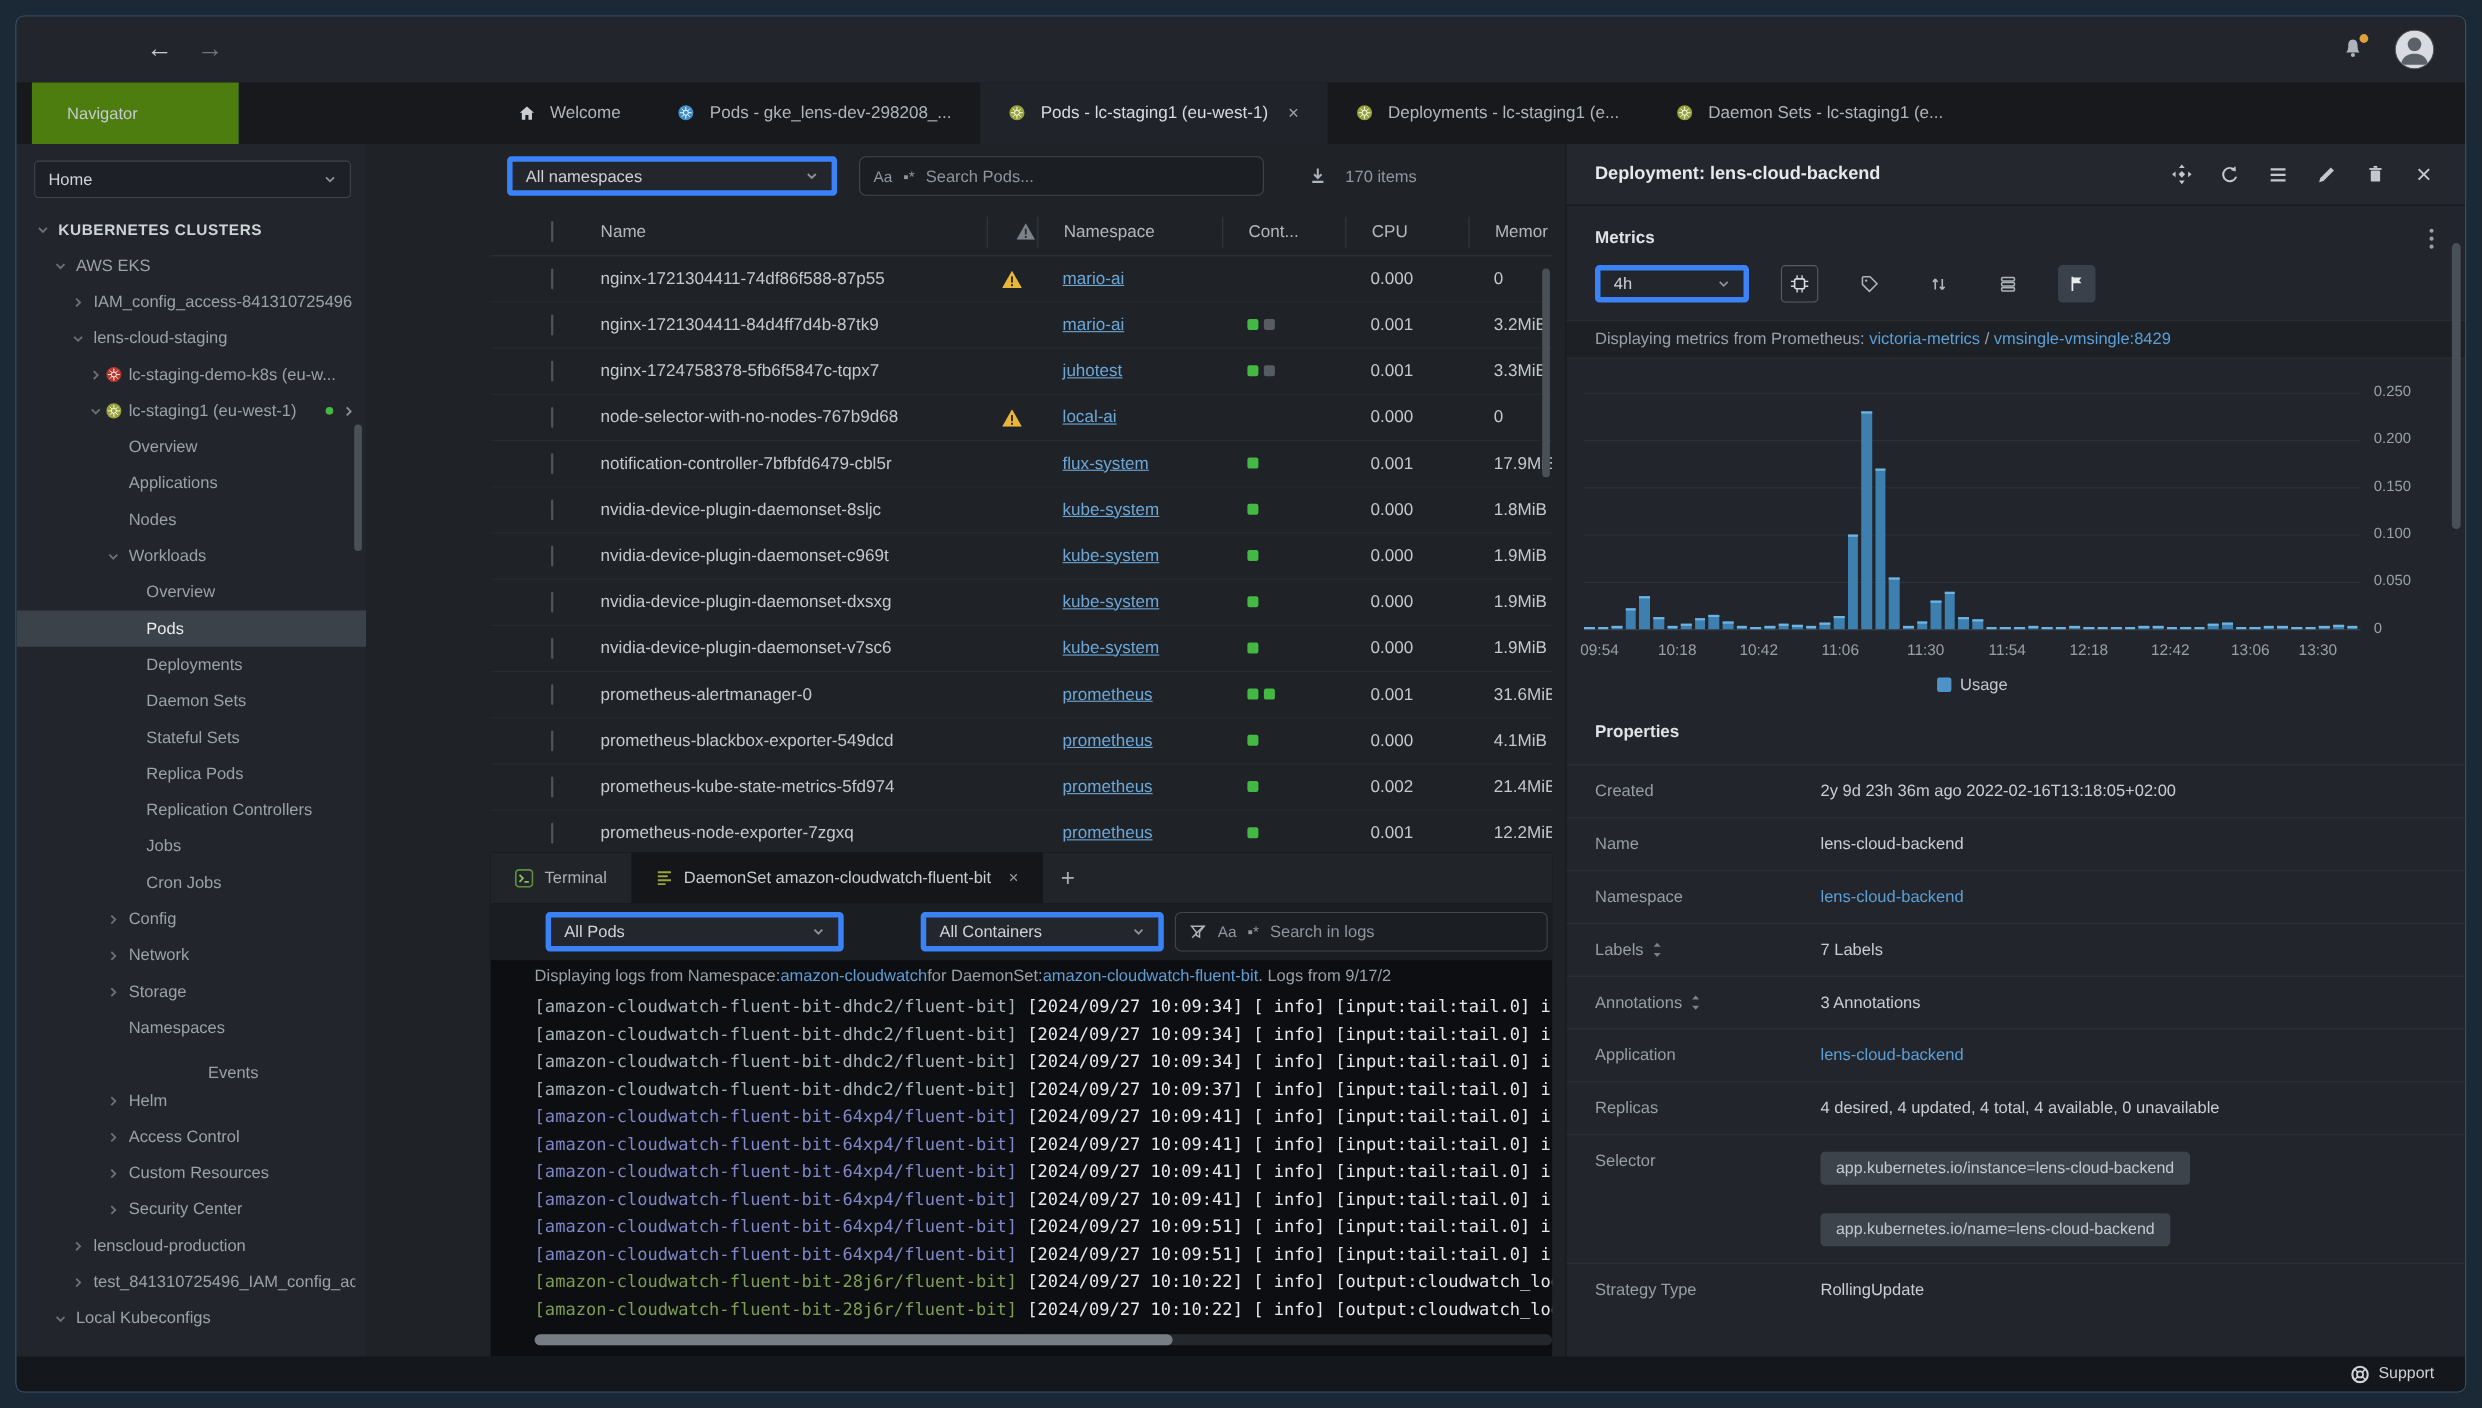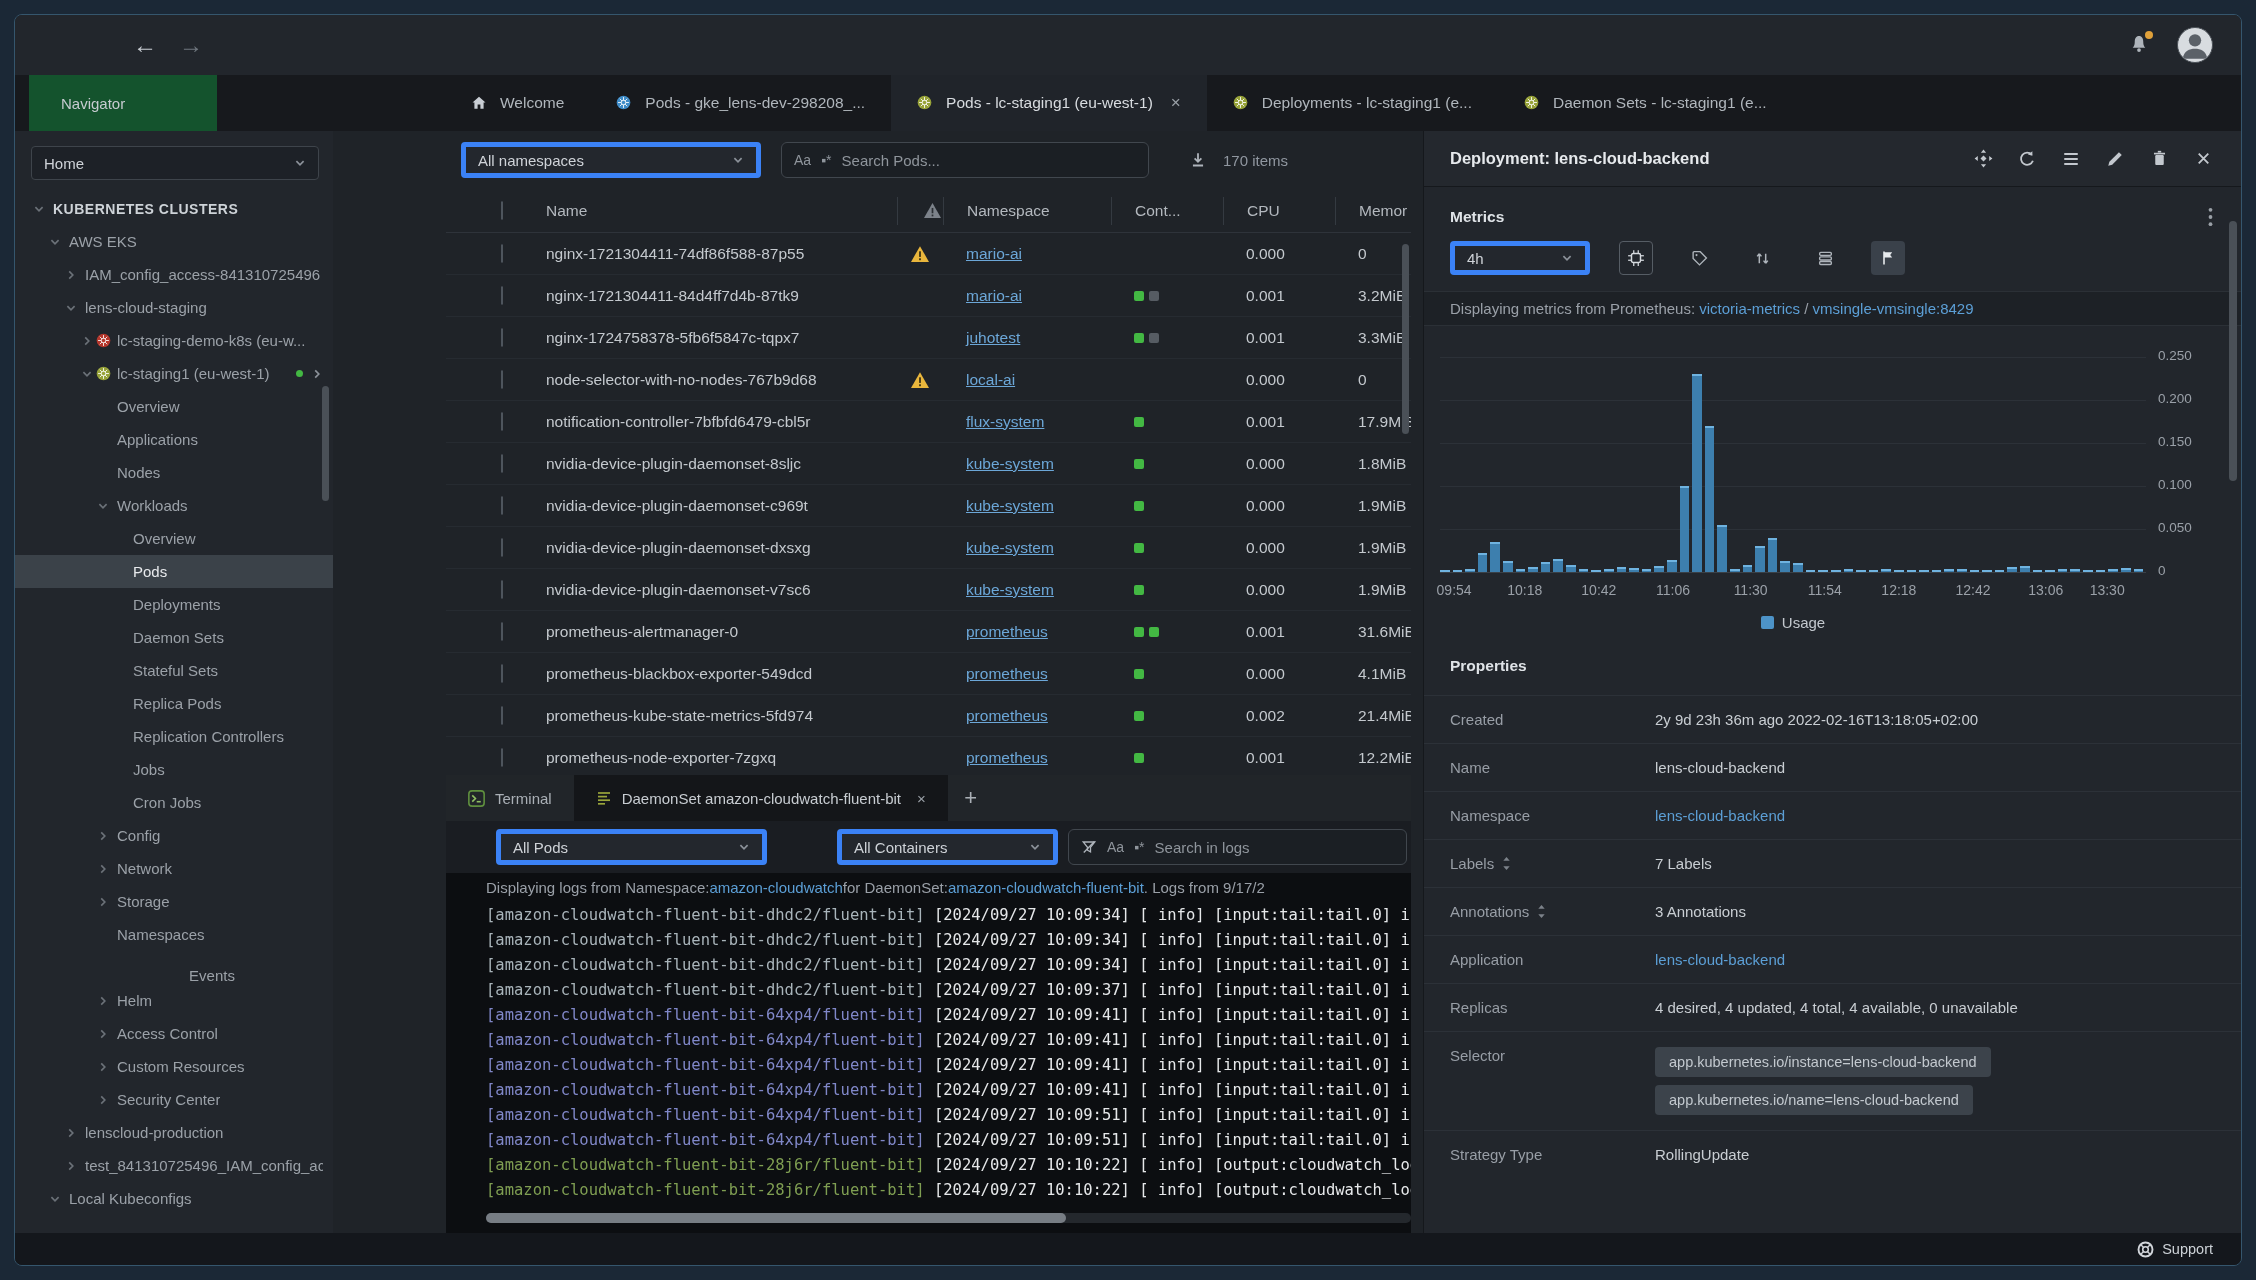--- a/index.html
+++ b/index.html
@@ -12,21 +12,21 @@
   .nav-arrows .arr { cursor:pointer; line-height:1; }
   .arr.back { color:#c6cbd1; }
   .arr.fwd { color:#6f767e; }
   .topbar-right { margin-left:auto; display:flex; align-items:center; gap:26px; padding-right:28px; }
   .bell { position:relative; width:22px; height:22px; }
   .bell .dot { position:absolute; right:-2px; top:-3px; width:8px; height:8px; border-radius:50%; background:var(--warn-dot,#dfa03a); }
   .avatar { width:36px; height:36px; border-radius:50%; background:#d8dce0; overflow:hidden; border:1px solid #4a5057; }
 
   
   .tabrow { height:56px; background:#17191d; display:flex; align-items:stretch; flex:none; }
-  .tab-navigator { width:188px; margin-left:14px; background:#14532d; color:#c6cbd0; font-size:15px; display:flex; align-items:center; padding-left:32px; }
+  .tab-navigator { width:188px; margin-left:14px; background:#4d7c0f; color:#c6cbd0; font-size:15px; display:flex; align-items:center; padding-left:32px; }
   .tabs-strip { display:flex; margin-left:228px; align-items:stretch; }
   .tab { display:flex; align-items:center; gap:12px; padding:0 26px; color:#b0b6bc; font-size:15.5px; cursor:pointer; white-space:nowrap; }
   .tab.active { background:#20242a; color:#d8dce0; }
   .tab .close { color:#9aa0a7; font-size:17px; margin-left:6px; }
   .ticon { display:inline-flex; width:17px; height:17px; }
 
   
   .main { flex:1; display:flex; min-height:0; }
 
   
@@ -115,21 +115,21 @@
   .ylab { position:absolute; left:718px; width:80px; text-align:left; color:#9aa0a8; font-size:13.5px; }
   .xlabs { position:relative; width:706px; height:26px; margin-top:6px; }
   .xlab { position:absolute; transform:translateX(-50%); color:#9aa0a8; font-size:14px; top:4px; }
   .legend { width:706px; margin-left:16px; display:flex; justify-content:center; align-items:center; gap:8px; padding:10px 0 6px; color:#c3c8ce; font-size:15px; cursor:pointer; }
   .legend .lsq { width:13px; height:13px; background:#4d93c8; border-radius:2px; }
   .props { margin-top:14px; }
   .prow { display:flex; padding:15px 28px 15px 26px; border-top:1px solid #2c3138; font-size:15px; align-items:flex-start; }
   .plabel { width:205px; flex:none; color:#989ea6; display:flex; align-items:center; gap:8px; }
   .pvalue { color:#c9ced3; }
   .pvalue.link { color:#5c9fd6; }
-  .chips { display:flex; flex-direction:column; gap:8px; }
+  .chips { display:flex; flex-direction:column; gap:26px; }
   .chip { background:#3c434b; color:#c3c9cf; border-radius:4px; padding:7px 14px; font-size:14.5px; width:max-content; }
 
   
   .statusbar { height:32px; background:#14171c; display:flex; align-items:center; justify-content:flex-end; padding-right:28px; flex:none; }
   .support { display:flex; align-items:center; gap:8px; color:#cdd2d7; font-size:14.5px; cursor:pointer; }
   svg { display:block; }
 </style>
 </head>
 <body>
 

